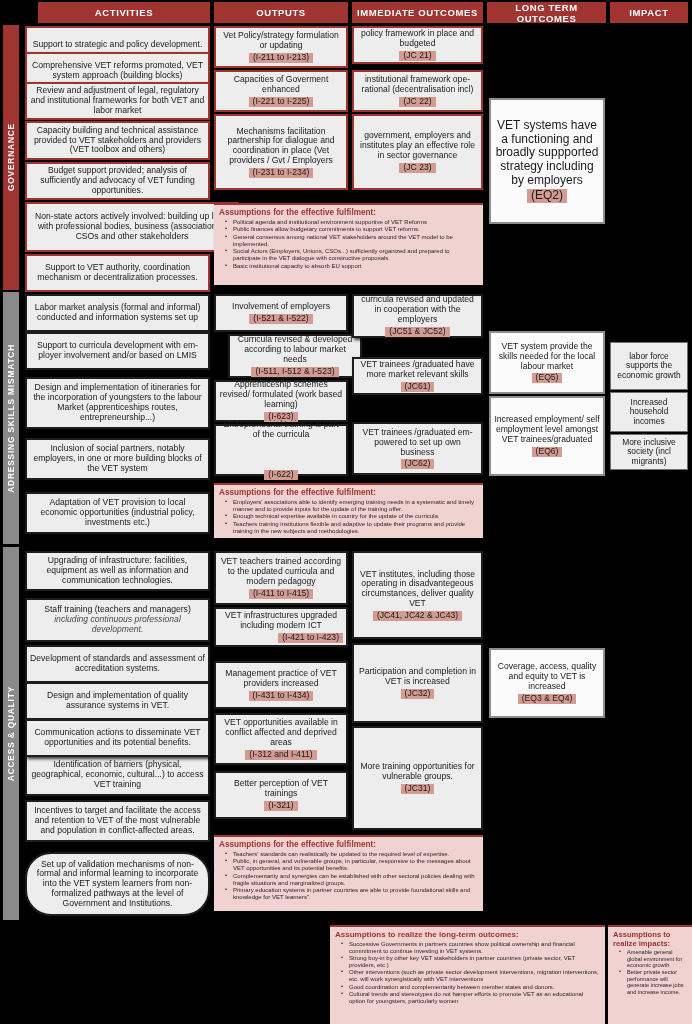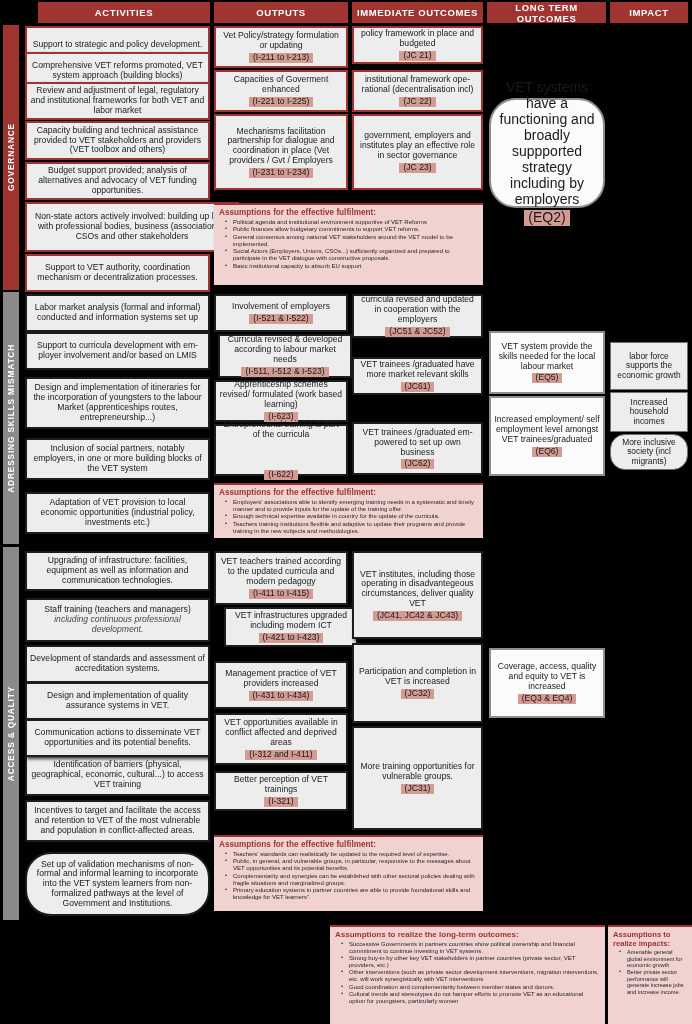--- a/index.html
+++ b/index.html
@@ -162,21 +162,21 @@
   <div class="box redframe" style="left:25px; top:52px; width:185px; height:28px; font-size:8.6px;">
     <span class="txt">Comprehensive VET reforms promoted, VET system approach (building blocks)</span>
   </div>
   <div class="box redframe" style="left:25px; top:82px; width:185px; height:37px; font-size:8.6px;">
     <span class="txt">Review and adjustment of legal, regulatory and institutional frameworks for both VET and labor market</span>
   </div>
   <div class="box redframe" style="left:25px; top:121px; width:185px; height:39px; font-size:8.6px;">
     <span class="txt">Capacity building and technical assistance provided to VET stakeholders and providers (VET toolbox and others)</span>
   </div>
   <div class="box redframe" style="left:25px; top:162px; width:185px; height:38px; font-size:8.6px;">
-    <span class="txt">Budget support provided; analysis of alternatives and advocacy of VET funding opportunities.</span>
+    <span class="txt">Budget support provided; analysis of sufficiently and advocacy of VET funding opportunities.</span>
   </div>
   <div class="box redframe" style="left:25px; top:202px; width:214px; height:50px; font-size:8.6px;justify-content:center;">
     <span class="txt">Non-state actors actively involved: building up links with professional bodies, business (associations), CSOs and other stakeholders</span>
   </div>
   <div class="box redframe" style="left:25px; top:254px; width:185px; height:30px; font-size:8.6px;">
     <span class="txt">Support to VET authority, coordination mechanism or decentralization processes.</span>
   </div>
 
   <div class="box redframe" style="left:214px; top:26px; width:134px; height:42px; font-size:8.6px;">
     <span class="txt">Vet Policy/strategy formulation or updating</span>
@@ -197,21 +197,21 @@
   </div>
   <div class="box redframe" style="left:352px; top:70px; width:131px; height:42px; font-size:8.6px;">
     <span class="txt">institutional framework ope-rational (decentralisation incl)</span>
     <span class="code">(JC 22)</span>
   </div>
   <div class="box redframe" style="left:352px; top:114px; width:131px; height:76px; font-size:8.6px;">
     <span class="txt">government, employers and institutes play an effective role in sector governance</span>
     <span class="code">(JC 23)</span>
   </div>
 
-  <div class="box lt" style="left:489px; top:98px; width:116px; height:110px; font-size:14px;border-radius:27px;">
+  <div class="box lt" style="left:489px; top:98px; width:116px; height:126px; font-size:12px;">
     <span class="txt">VET systems have a functioning and broadly suppported strategy including by employers</span>
     <span class="code">(EQ2)</span>
   </div>
 
   <div class="assump" style="left:214px; top:203px; width:269px; height:82px; font-size:6px;">
     <div class="ahead">Assumptions for the effective fulfilment:</div>
     <ul>
       <li>Political agenda and institutional environment supportive of VET Reforms</li>
       <li>Public finances allow budgetary commitments to support VET reforms.</li>
       <li>General consensus among national VET stakeholders around the VET model to be implemented.</li>
@@ -237,21 +237,21 @@
     <span class="txt">Inclusion of social partners, notably employers, in one or more building blocks of the VET system</span>
   </div>
   <div class="box blackframe" style="left:25px; top:492px; width:185px; height:42px; font-size:8.6px;">
     <span class="txt">Adaptation of VET provision to local economic opportunities (industrial policy, investments etc.)</span>
   </div>
 
   <div class="box blackframe" style="left:214px; top:294px; width:134px; height:38px; font-size:8.6px;">
     <span class="txt">Involvement of employers</span>
     <span class="code">(I-521 &amp; I-522)</span>
   </div>
-  <div class="box blackframe" style="left:218px; top:334px; width:134px; height:44px; font-size:8.6px;">
+  <div class="box blackframe" style="left:228px; top:334px; width:134px; height:44px; font-size:8.6px;">
     <span class="txt">Curricula revised &amp; developed according to labour market needs</span>
     <span class="code">(I-511, I-512 &amp; I-523)</span>
   </div>
   <div class="box blackframe" style="left:214px; top:380px; width:134px; height:42px; font-size:8.6px;">
     <span class="txt">Apprenticeship schemes revised/ formulated (work based learning)</span>
     <span class="code">(I-623)</span>
   </div>
   <div class="box blackframe" style="left:214px; top:424px; width:134px; height:52px; font-size:8.6px;gap:28px;">
     <span class="txt">Entrepreneurial training is part of the curricula</span>
     <span class="code">(I-622)</span>
@@ -278,21 +278,21 @@
     <span class="txt">Increased employment/ self employment level amongst VET trainees/graduated</span>
     <span class="code">(EQ6)</span>
   </div>
 
   <div class="box impact" style="left:610px; top:342px; width:78px; height:48px; font-size:8.4px;">
     <span class="txt">labor force supports the economic growth</span>
   </div>
   <div class="box impact" style="left:610px; top:392px; width:78px; height:40px; font-size:8.4px;">
     <span class="txt">Increased household incomes</span>
   </div>
-  <div class="box impact" style="left:610px; top:434px; width:78px; height:24px; font-size:8.4px;border-radius:15px;">
+  <div class="box impact" style="left:610px; top:434px; width:78px; height:24px; font-size:8.4px;">
     <span class="txt">More inclusive society (incl migrants)</span>
   </div>
 
   <div class="assump" style="left:214px; top:483px; width:269px; height:55px; font-size:6px;">
     <div class="ahead">Assumptions for the effective fulfilment:</div>
     <ul>
       <li>Employers' associations able to identify emerging training needs in a systematic and timely manner and to provide inputs for the update of the training offer.</li>
       <li>Enough technical expertise available in country for the update of the curricula.</li>
       <li>Teachers training institutions flexible and adaptive to update their programs and provide training in the new subjects and methodologies.</li>
     </ul>
@@ -325,33 +325,33 @@
     <span class="txt">Incentives to target and facilitate the access and retention to VET of the most vulnerable and population in conflict-affected areas.</span>
   </div>
   <div class="box blackframe" style="left:25px; top:852px; width:185px; height:64px; font-size:8.6px;border-radius:26px;">
     <span class="txt">Set up of validation mechanisms of non-formal and informal learning to incorporate into the VET system learners from non-formalized pathways at the level of Government and Institutions.</span>
   </div>
 
   <div class="box blackframe" style="left:214px; top:551px; width:134px; height:54px; font-size:8.6px;">
     <span class="txt">VET teachers trained according to the updated curricula and modern pedagogy</span>
     <span class="code">(I-411 to I-415)</span>
   </div>
-  <div class="box blackframe" style="left:224px; top:607px; width:134px; height:40px; font-size:8.6px;">
+  <div class="box blackframe" style="left:214px; top:607px; width:134px; height:40px; font-size:8.6px;align-items:flex-end;">
     <span class="txt">VET infrastructures upgraded including modern ICT</span>
     <span class="code">(I-421 to I-423)</span>
   </div>
   <div class="box blackframe" style="left:214px; top:661px; width:134px; height:48px; font-size:8.6px;">
     <span class="txt">Management practice  of VET providers increased</span>
     <span class="code">(I-431 to I-434)</span>
   </div>
   <div class="box blackframe" style="left:214px; top:713px; width:134px; height:52px; font-size:8.6px;">
     <span class="txt">VET opportunities available in conflict affected and deprived areas</span>
     <span class="code">(I-312 and I-411)</span>
   </div>
-  <div class="box blackframe" style="left:214px; top:771px; width:134px; height:40px; font-size:8.6px;">
+  <div class="box blackframe" style="left:214px; top:771px; width:134px; height:48px; font-size:8.6px;">
     <span class="txt">Better perception of VET trainings</span>
     <span class="code">(I-321)</span>
   </div>
 
   <div class="box blackframe" style="left:352px; top:551px; width:131px; height:88px; font-size:8.6px;">
     <span class="txt">VET institutes, including those operating in disadvantegeous circumstances, deliver quality VET</span>
     <span class="code">(JC41, JC42 &amp; JC43)</span>
   </div>
   <div class="box blackframe" style="left:352px; top:643px; width:131px; height:80px; font-size:8.6px;">
     <span class="txt">Participation and completion in VET is increased</span>

